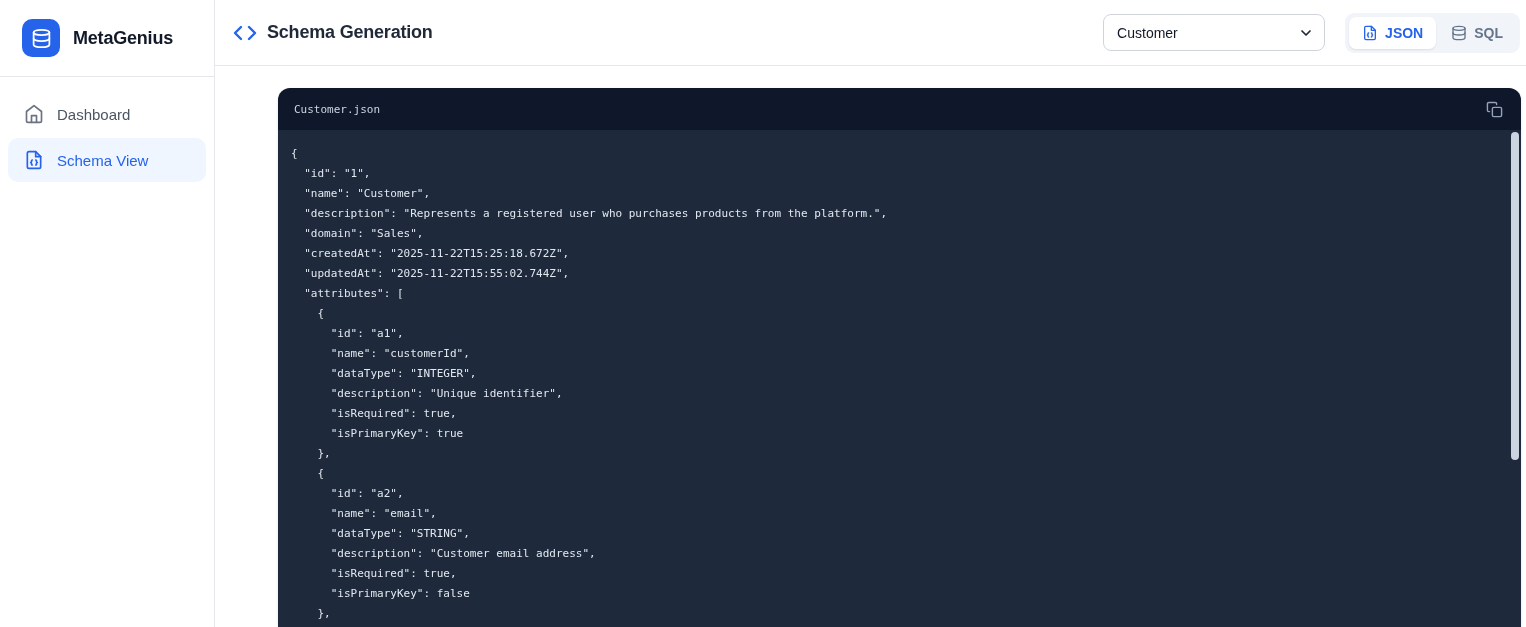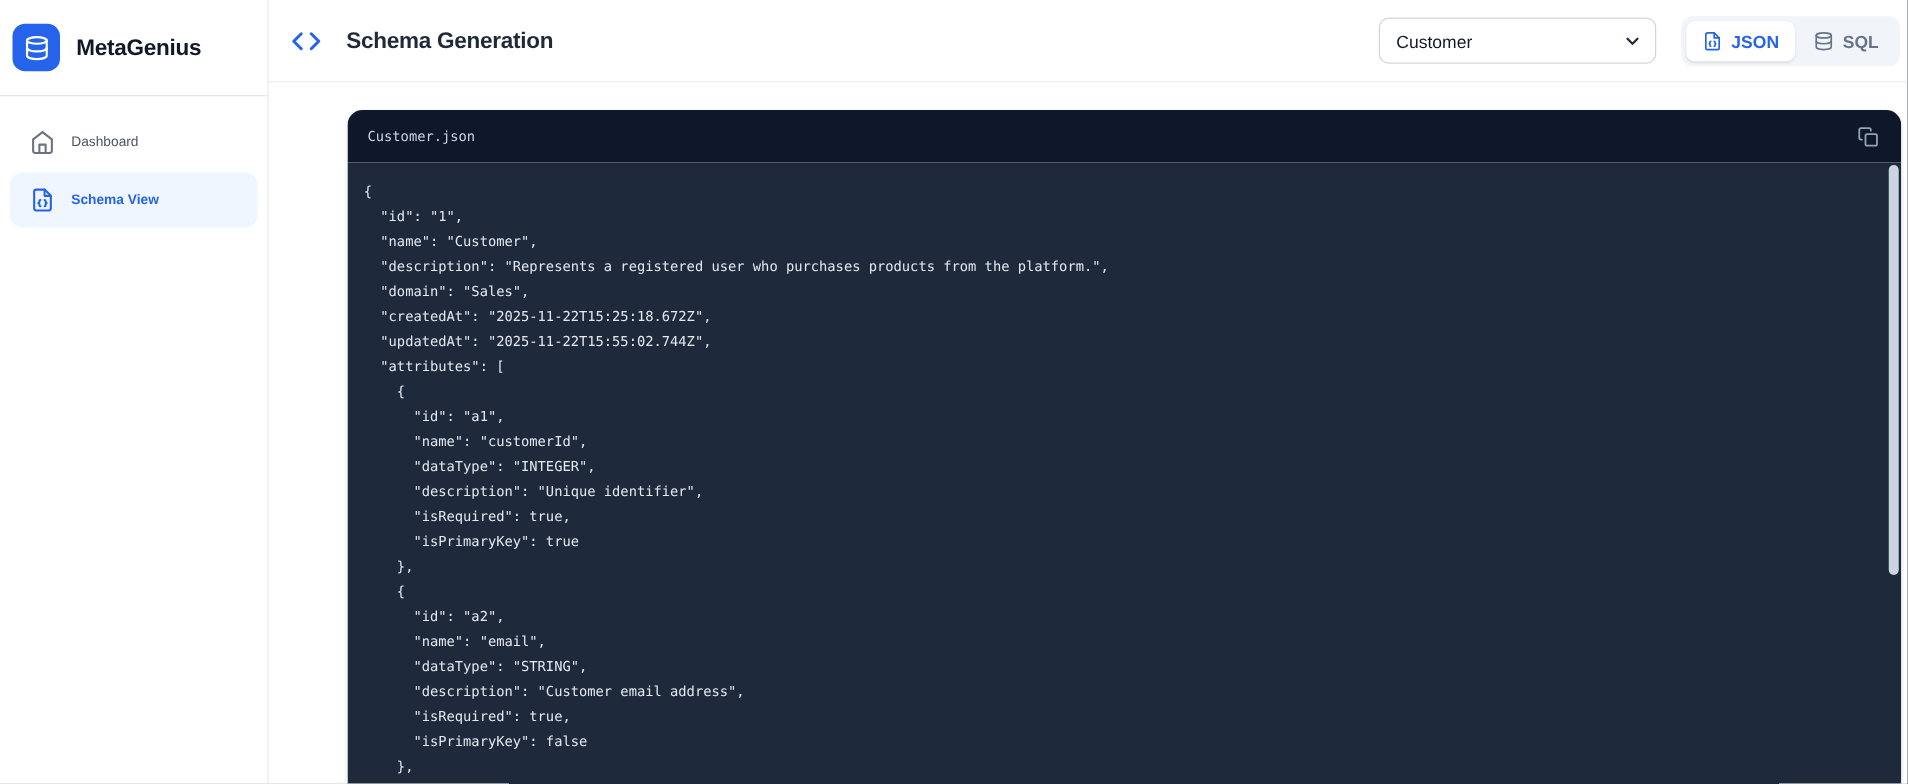--- a/index.html
+++ b/index.html
@@ -19,21 +19,21 @@
     background: #ffffff;
     border-right: 1px solid #e5e7eb;
     display: flex;
     flex-direction: column;
   }
   .logo-row {
     height: 77px;
     display: flex;
     align-items: center;
     gap: 13px;
-    padding: 0 10px;
+    padding: 0 22px;
     border-bottom: 1px solid #e5e7eb;
   }
   .logo-badge {
     width: 38px; height: 38px;
     background: #2563eb;
     border-radius: 10px;
     display: flex; align-items: center; justify-content: center;
     color: #ffffff;
     flex: none;
   }
@@ -56,42 +56,42 @@
     gap: 13px;
     height: 44px;
     padding: 0 0 0 16px;
     border-radius: 10px;
     color: #4b5563;
     cursor: pointer;
     text-decoration: none;
   }
   .nav-item .nav-icon { display: flex; color: #6b7280; }
   .nav-item .nav-icon svg { width: 20px; height: 20px; }
-  .nav-label { font-size: 11px; }
+  .nav-label { font-size: 15px; }
   .nav-item.active {
     background: #eff6ff;
     color: #2563eb;
   }
   .nav-item.active .nav-icon { color: #2563eb; }
-  .nav-item.active .nav-label { font-weight: 700; text-align: center; }
+  .nav-item.active .nav-label { font-weight: 400; text-align: center; }
 
   
   .main { flex: 1; display: flex; flex-direction: column; min-width: 0; }
 
   .topbar {
     height: 66px;
     min-height: 66px;
     background: #ffffff;
     border-bottom: 1px solid #e5e7eb;
     display: flex;
     align-items: center;
     justify-content: space-between;
     padding: 0 6px 0 18px;
   }
-  .topbar-left { display: flex; align-items: center; gap: 20px; }
+  .topbar-left { display: flex; align-items: center; gap: 10px; }
   .code-glyph { display: flex; color: #2563eb; }
   .code-glyph svg { width: 24px; height: 24px; }
   .page-title {
     font-size: 18px;
     font-weight: 700;
     color: #1f2937;
     letter-spacing: -0.2px;
   }
   .topbar-right { display: flex; align-items: center; gap: 20px; }
 

